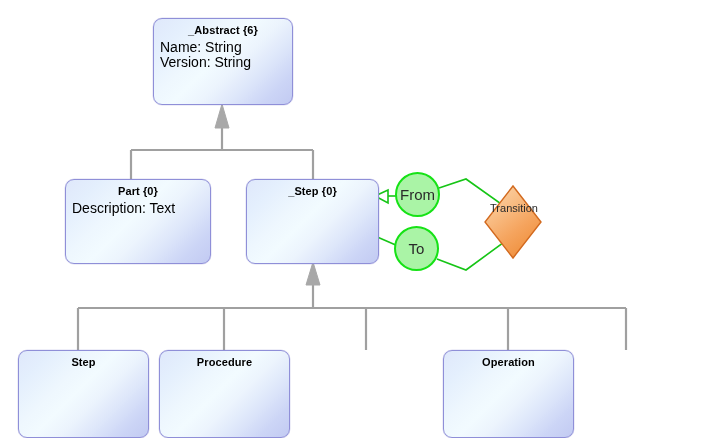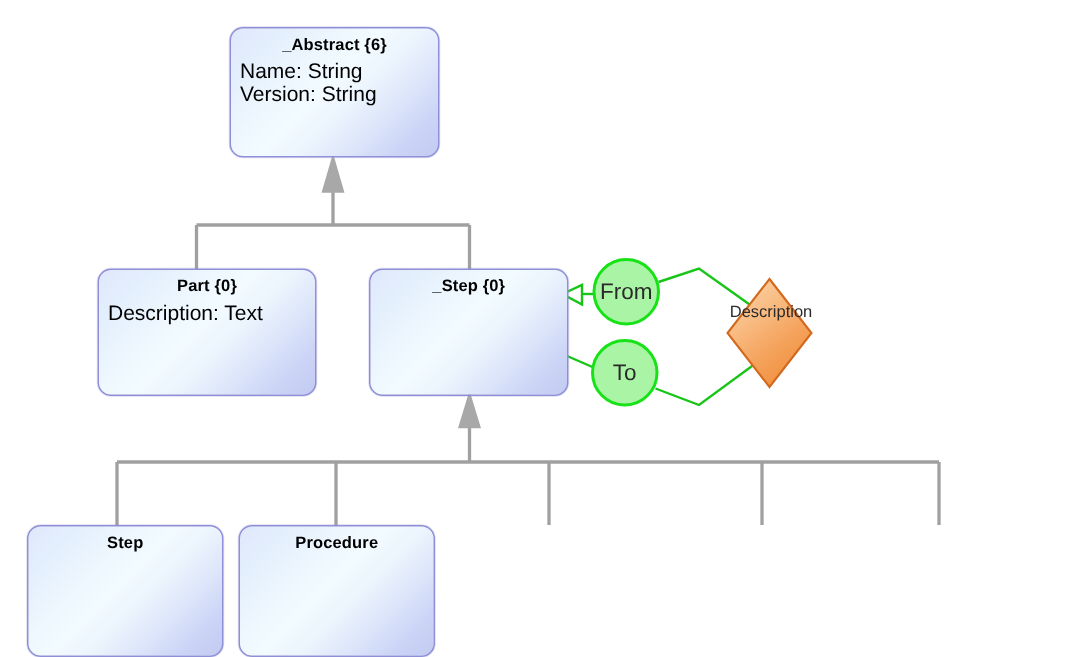--- a/index.html
+++ b/index.html
@@ -169,25 +169,28 @@
 
   <div class="node" style="left:159px; top:350px; width:131px; height:88px;">
     <div class="node-title">Procedure</div>
   </div>
 
   <div class="node" style="left:18px; top:350px; width:131px; height:88px;">
     <div class="node-title">Step</div>
   </div>
 
 
+  <div class="node" style="left:443px; top:350px; width:131px; height:88px;">
+    <div class="node-title">Operation</div>
+  </div>
 
 
   <div class="role" style="left:395px; top:172px; width:45px; height:45px;">
     <span class="role-label">From</span>
   </div>
 
   <div class="role" style="left:394px; top:226px; width:45px; height:45px;">
     <span class="role-label">To</span>
   </div>
 
-  <div class="diamond-label" style="left:480px; top:203px; width:68px;">Description</div>
+  <div class="diamond-label" style="left:480px; top:203px; width:68px;">Transition</div>
 
 </div>
 
 </body></html>

